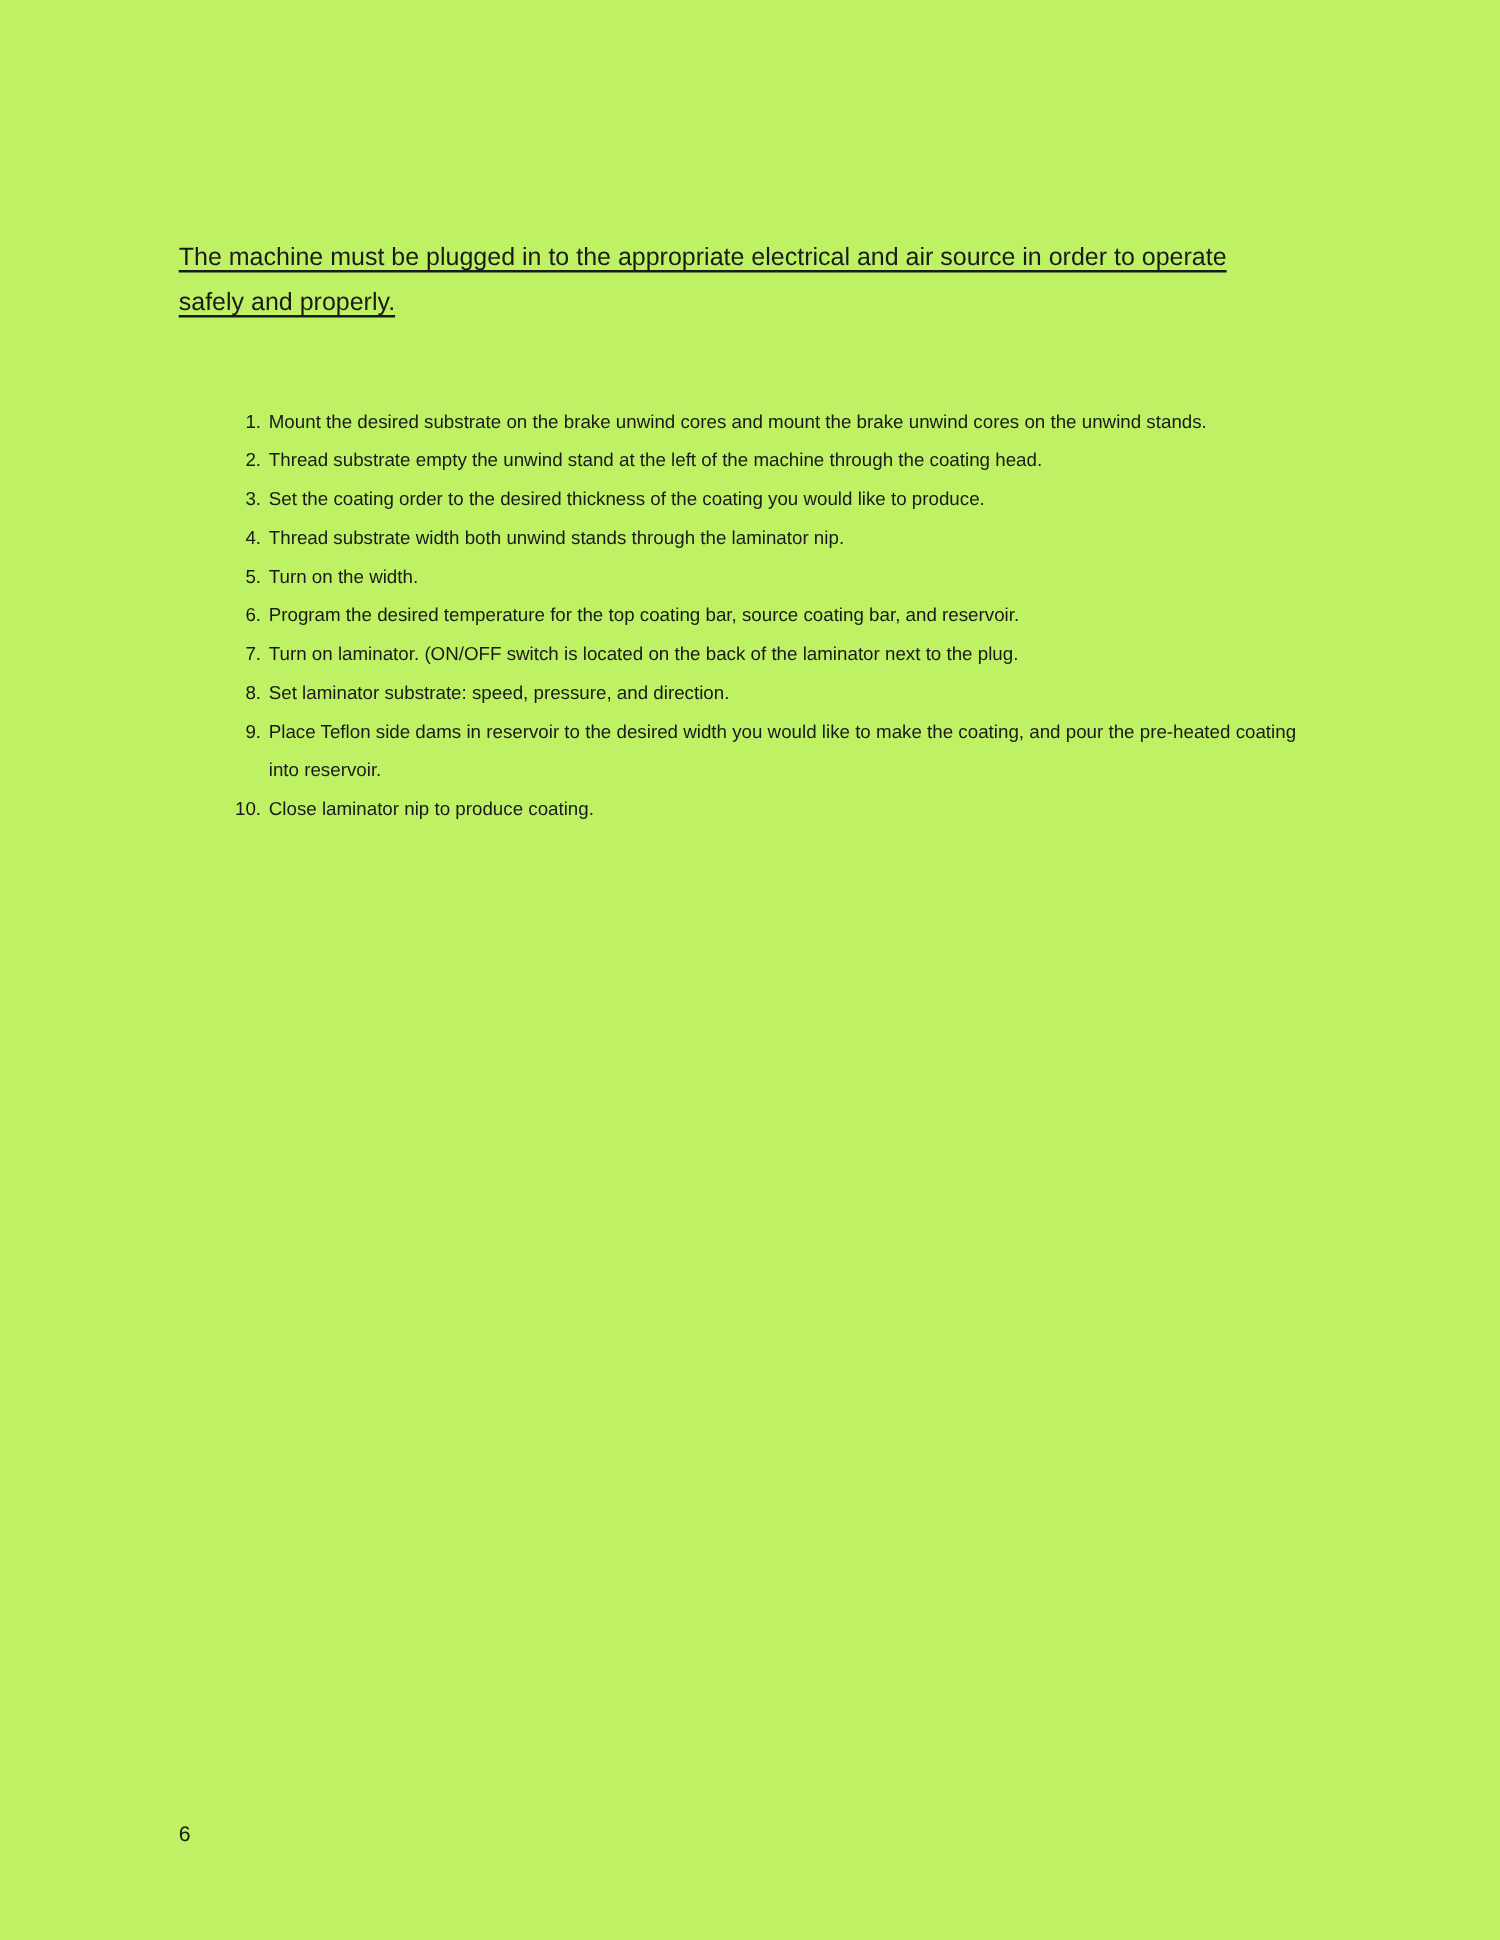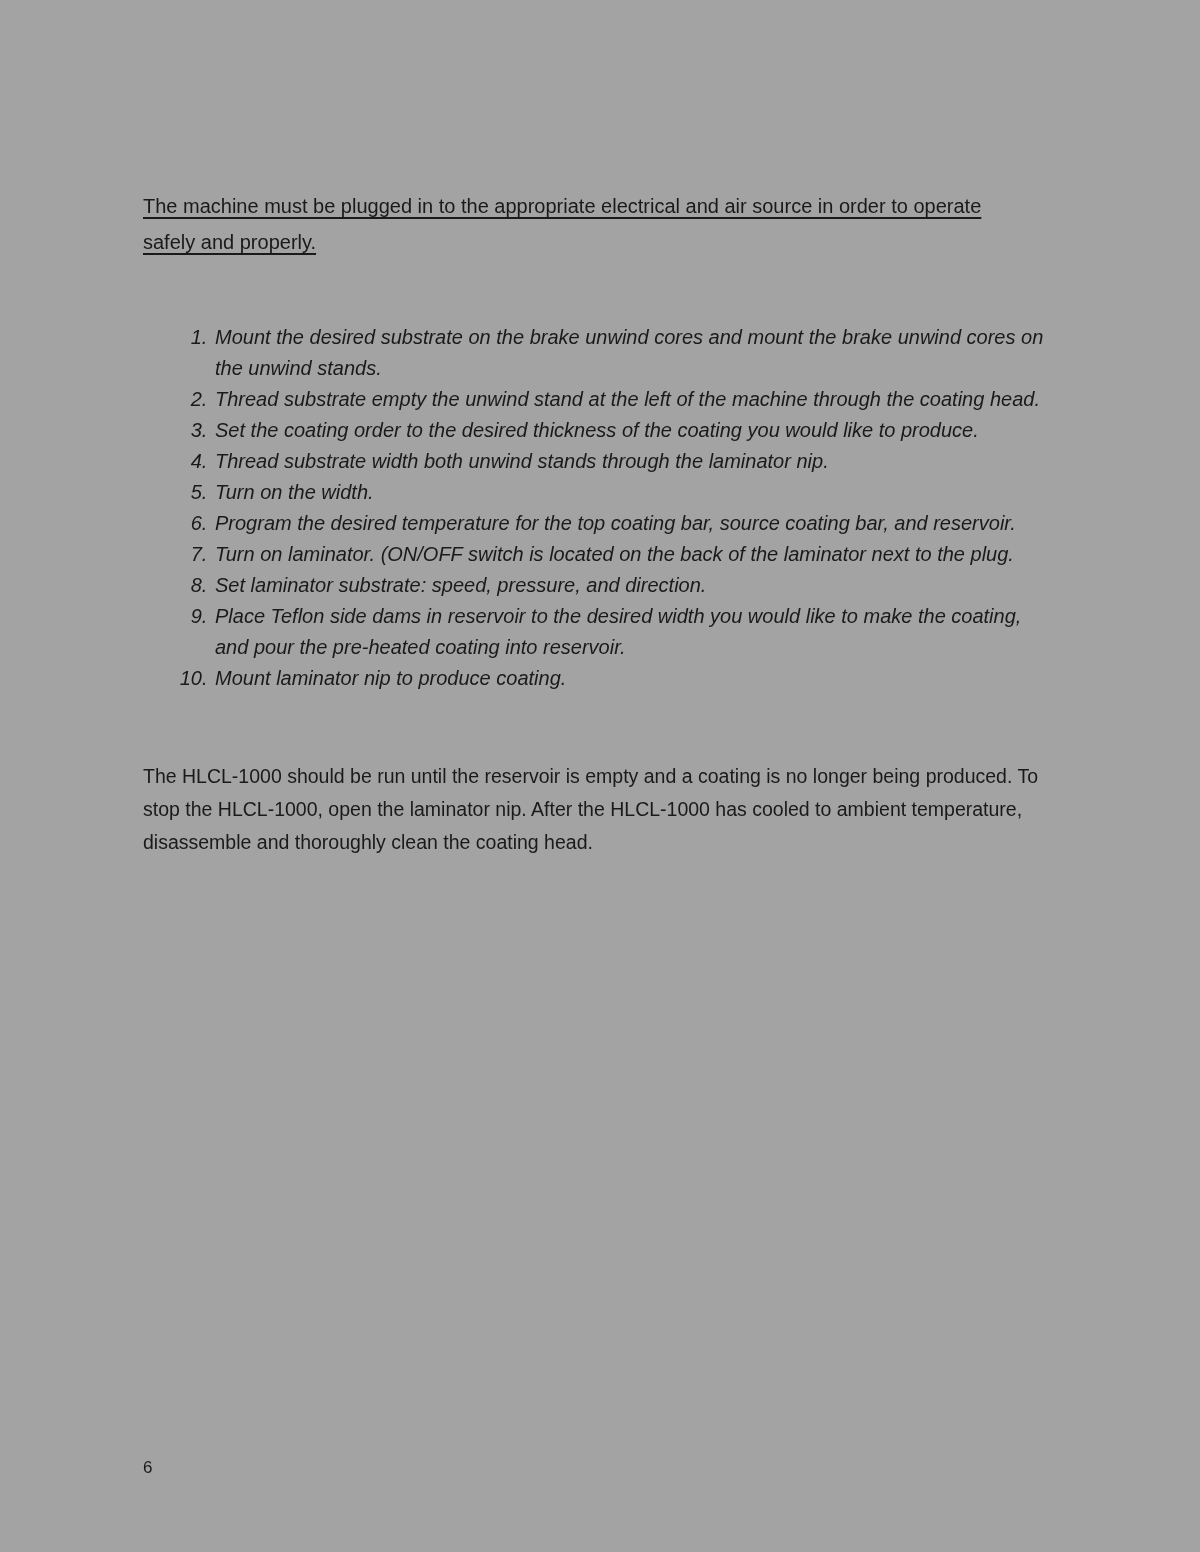--- a/index.html
+++ b/index.html
@@ -4,42 +4,41 @@
 <style>
   html, body {
     margin: 0;
     padding: 0;
     background: #ffffff;
   }
   .page {
     position: relative;
     width: 1200px;
     height: 1552px;
-    background: #a3a3a3;
+    background: #bef264;
     box-sizing: border-box;
     padding: 188px 140px 0 143px;
     font-family: "Liberation Sans", sans-serif;
     color: #1a1a1a;
     overflow: hidden;
   }
   .heading {
     margin: 0;
     font-size: 20px;
     line-height: 36px;
     max-width: 860px;
     text-decoration: underline;
     text-underline-offset: 4px;
   }
   ol.steps {
     margin: 62px 0 0 0;
     padding: 0 0 0 70px;
-    font-size: 20px;
+    font-size: 15px;
     line-height: 31px;
     max-width: 930px;
-    font-style: italic;
   }
   ol.steps li {
     margin: 0;
     padding-left: 2px;
   }
   .closing {
     margin: 66px 0 0 0;
     font-size: 19.5px;
     line-height: 33px;
     max-width: 920px;
@@ -63,20 +62,19 @@
   <ol class="steps">
     <li>Mount the desired substrate on the brake unwind cores and mount the brake unwind cores on the unwind stands.</li>
     <li>Thread substrate empty the unwind stand at the left of the machine through the coating head.</li>
     <li>Set the coating order to the desired thickness of the coating you would like to produce.</li>
     <li>Thread substrate width both unwind stands through the laminator nip.</li>
     <li>Turn on the width.</li>
     <li>Program the desired temperature for the top coating bar, source coating bar, and reservoir.</li>
     <li>Turn on laminator. (ON/OFF switch is located on the back of the laminator next to the plug.</li>
     <li>Set laminator substrate: speed, pressure, and direction.</li>
     <li>Place Teflon side dams in reservoir to the desired width you would like to make the coating, and pour the pre-heated coating into reservoir.</li>
-    <li>Mount laminator nip to produce coating.</li>
+    <li>Close laminator nip to produce coating.</li>
   </ol>
 
-  <p class="closing">The HLCL-1000 should be run until the reservoir is empty and a coating is no longer being produced. To stop the HLCL-1000, open the laminator nip. After the HLCL-1000 has cooled to ambient temperature, disassemble and thoroughly clean the coating head.</p>
 
   <div class="page-number">6</div>
 
 </div>
 
 </body></html>

